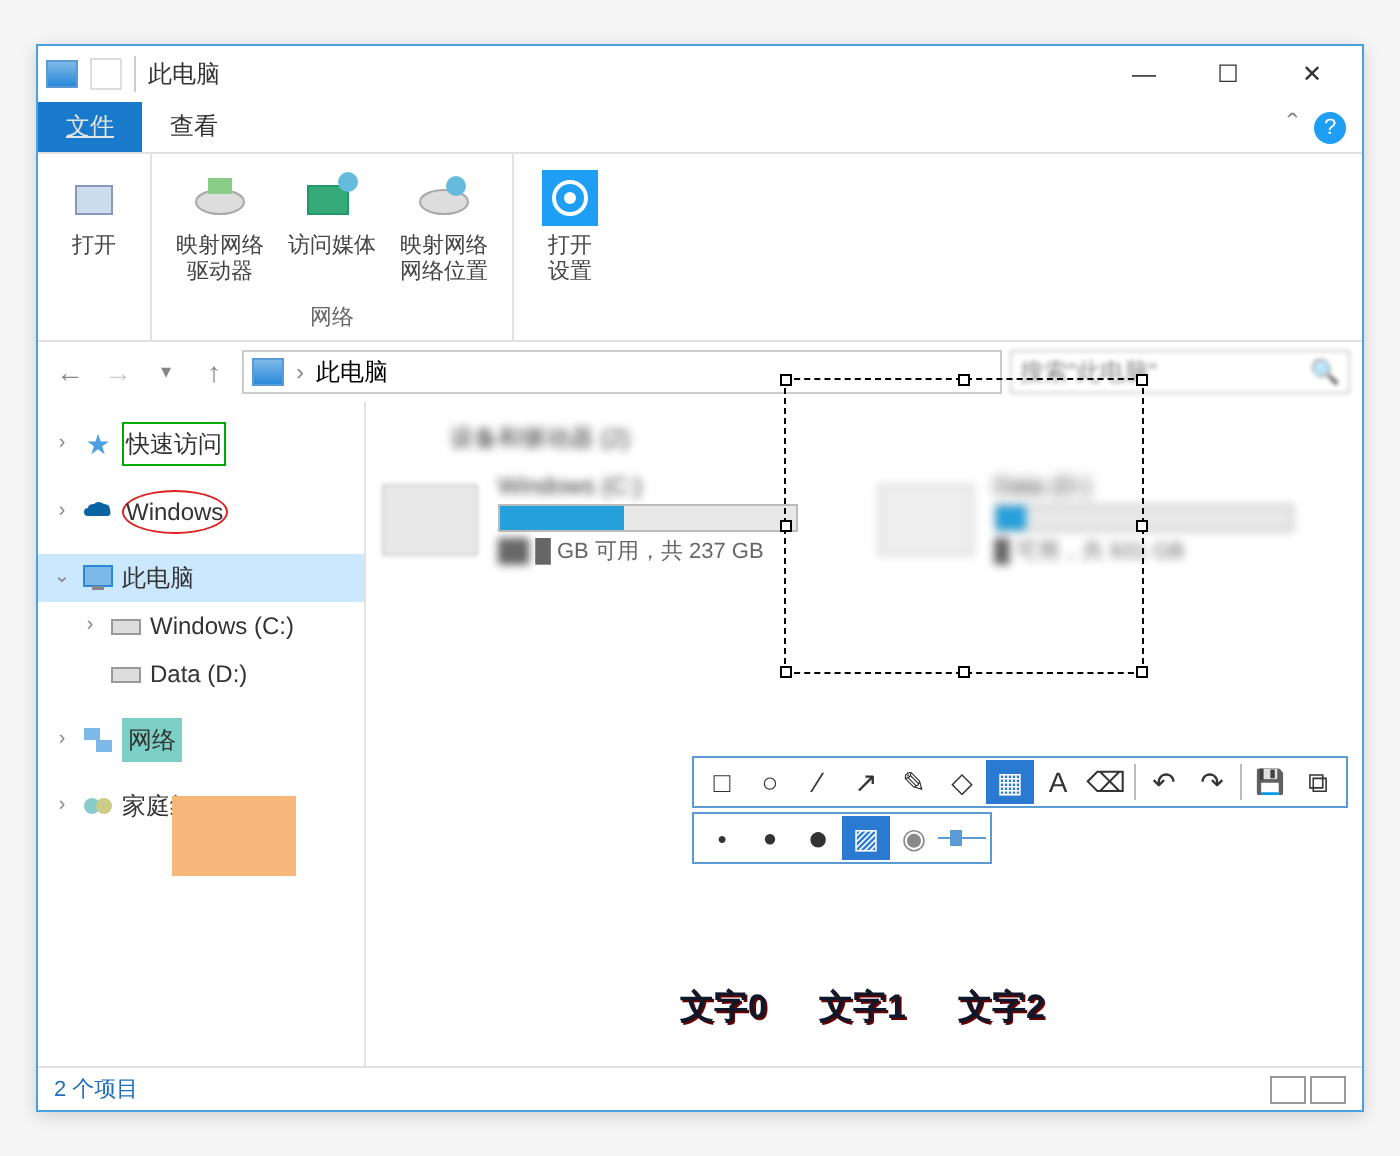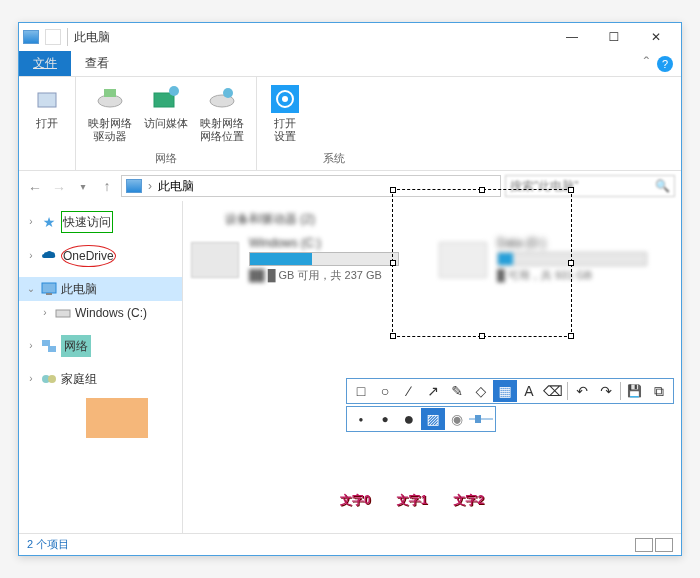--- a/index.html
+++ b/index.html
@@ -75,21 +75,21 @@
 .toolbar2 { position: absolute; left: 346px; top: 406px; background: #fff; border: 1px solid #5a9bd5; display: flex; align-items: center; height: 26px; padding: 0 2px; }
 .tbtn { width: 24px; height: 22px; display: flex; align-items: center; justify-content: center; color: #333; font-size: 14px; }
 .tbtn.active { background: #2a7ad1; color: #fff; }
 .tsep { width: 1px; height: 18px; background: #bbb; margin: 0 2px; }
 
 .status-bar { position: absolute; left: 0; right: 0; bottom: 0; height: 22px; border-top: 1px solid #e1e1e1; display: flex; align-items: center; padding: 0 8px; font-size: 11px; color: #1e70bf; gap: 19px; }
 .status-right { margin-left: auto; display: flex; gap: 2px; }
 .view-btn { width: 18px; height: 14px; border: 1px solid #999; }
 
 .text-labels { position: absolute; left: 340px; top: 492px; display: flex; gap: 26px; }
-.tl { font-size: 12px; font-weight: bold; color: #be185d; text-shadow: 1px 1px 0 #600; }
+.tl { font-size: 17px; font-weight: bold; color: #0f172a; text-shadow: 1px 1px 0 #600; }
 </style>
 </head>
 <body>
 
 <div class="window">
 
   <div class="titlebar">
     <div class="title-icon"></div>
     <div class="quick-icons">
       <div class="qicon"></div>
@@ -168,21 +168,20 @@
               <svg width="32" height="32">
                 <rect x="2" y="2" width="28" height="28" fill="#1e9ef5"></rect>
                 <circle cx="16" cy="16" r="8" fill="none" stroke="#fff" stroke-width="2"></circle>
                 <circle cx="16" cy="16" r="3" fill="#fff"></circle>
               </svg>
             </div>
           <div class="ritem-text" style="white-space:pre-line">打开
 设置</div>
         </div>
       </div>
-      <div class="rgroup-label" style="text-align:left;padding-left:60px">系统</div>
     </div>
   </div>
 
   <div class="addr-row">
     <div class="nav-btn">←</div>
     <div class="nav-btn" style="color:#ccc">→</div>
     <div class="nav-btn" style="font-size:10px">▾</div>
     <div class="nav-btn">↑</div>
     <div class="addr-box">
       <div class="pc"></div>
@@ -203,41 +202,50 @@
         <span class="nav-label box-green">快速访问</span>
       </div>
       <div style="height:8px"></div>
       <div class="nav-item lv1">
         <span class="exp">›</span>
           <span class="nicon">
             <svg width="16" height="12">
               <path d="M3 8 Q1 8 1 6 Q1 4 3 4 Q3 2 6 2 Q8 0 11 2 Q14 2 14 5 Q15 8 12 8 Z" fill="#0a64a4"></path>
             </svg>
           </span>
-        <span class="nav-label box-red">OneDrive</span>
+        <span class="nav-label box-red">Windows</span>
       </div>
       <div style="height:8px"></div>
       <div class="nav-item lv1 selected">
         <span class="exp">⌄</span>
           <span class="nicon">
             <svg width="16" height="14">
               <rect x="1" y="1" width="14" height="10" fill="#7db9e8" stroke="#2989d8"></rect>
               <rect x="5" y="11" width="6" height="2" fill="#888"></rect>
             </svg>
           </span>
         <span>此电脑</span>
       </div>
       <div class="nav-item lv2">
         <span class="exp">›</span>
           <span class="nicon">
             <svg width="16" height="12">
               <rect x="1" y="3" width="14" height="7" fill="#ddd" stroke="#999"></rect>
             </svg>
           </span>
         <span>Windows (C:)</span>
+      </div>
+      <div class="nav-item lv2">
+        <span class="exp"></span>
+          <span class="nicon">
+            <svg width="16" height="12">
+              <rect x="1" y="3" width="14" height="7" fill="#ddd" stroke="#999"></rect>
+            </svg>
+          </span>
+        <span>Data (D:)</span>
       </div>
       <div style="height:8px"></div>
       <div class="nav-item lv1">
         <span class="exp">›</span>
           <span class="nicon">
             <svg width="16" height="14">
               <rect x="1" y="1" width="8" height="6" fill="#7db9e8"></rect>
               <rect x="7" y="7" width="8" height="6" fill="#7db9e8"></rect>
             </svg>
           </span>

